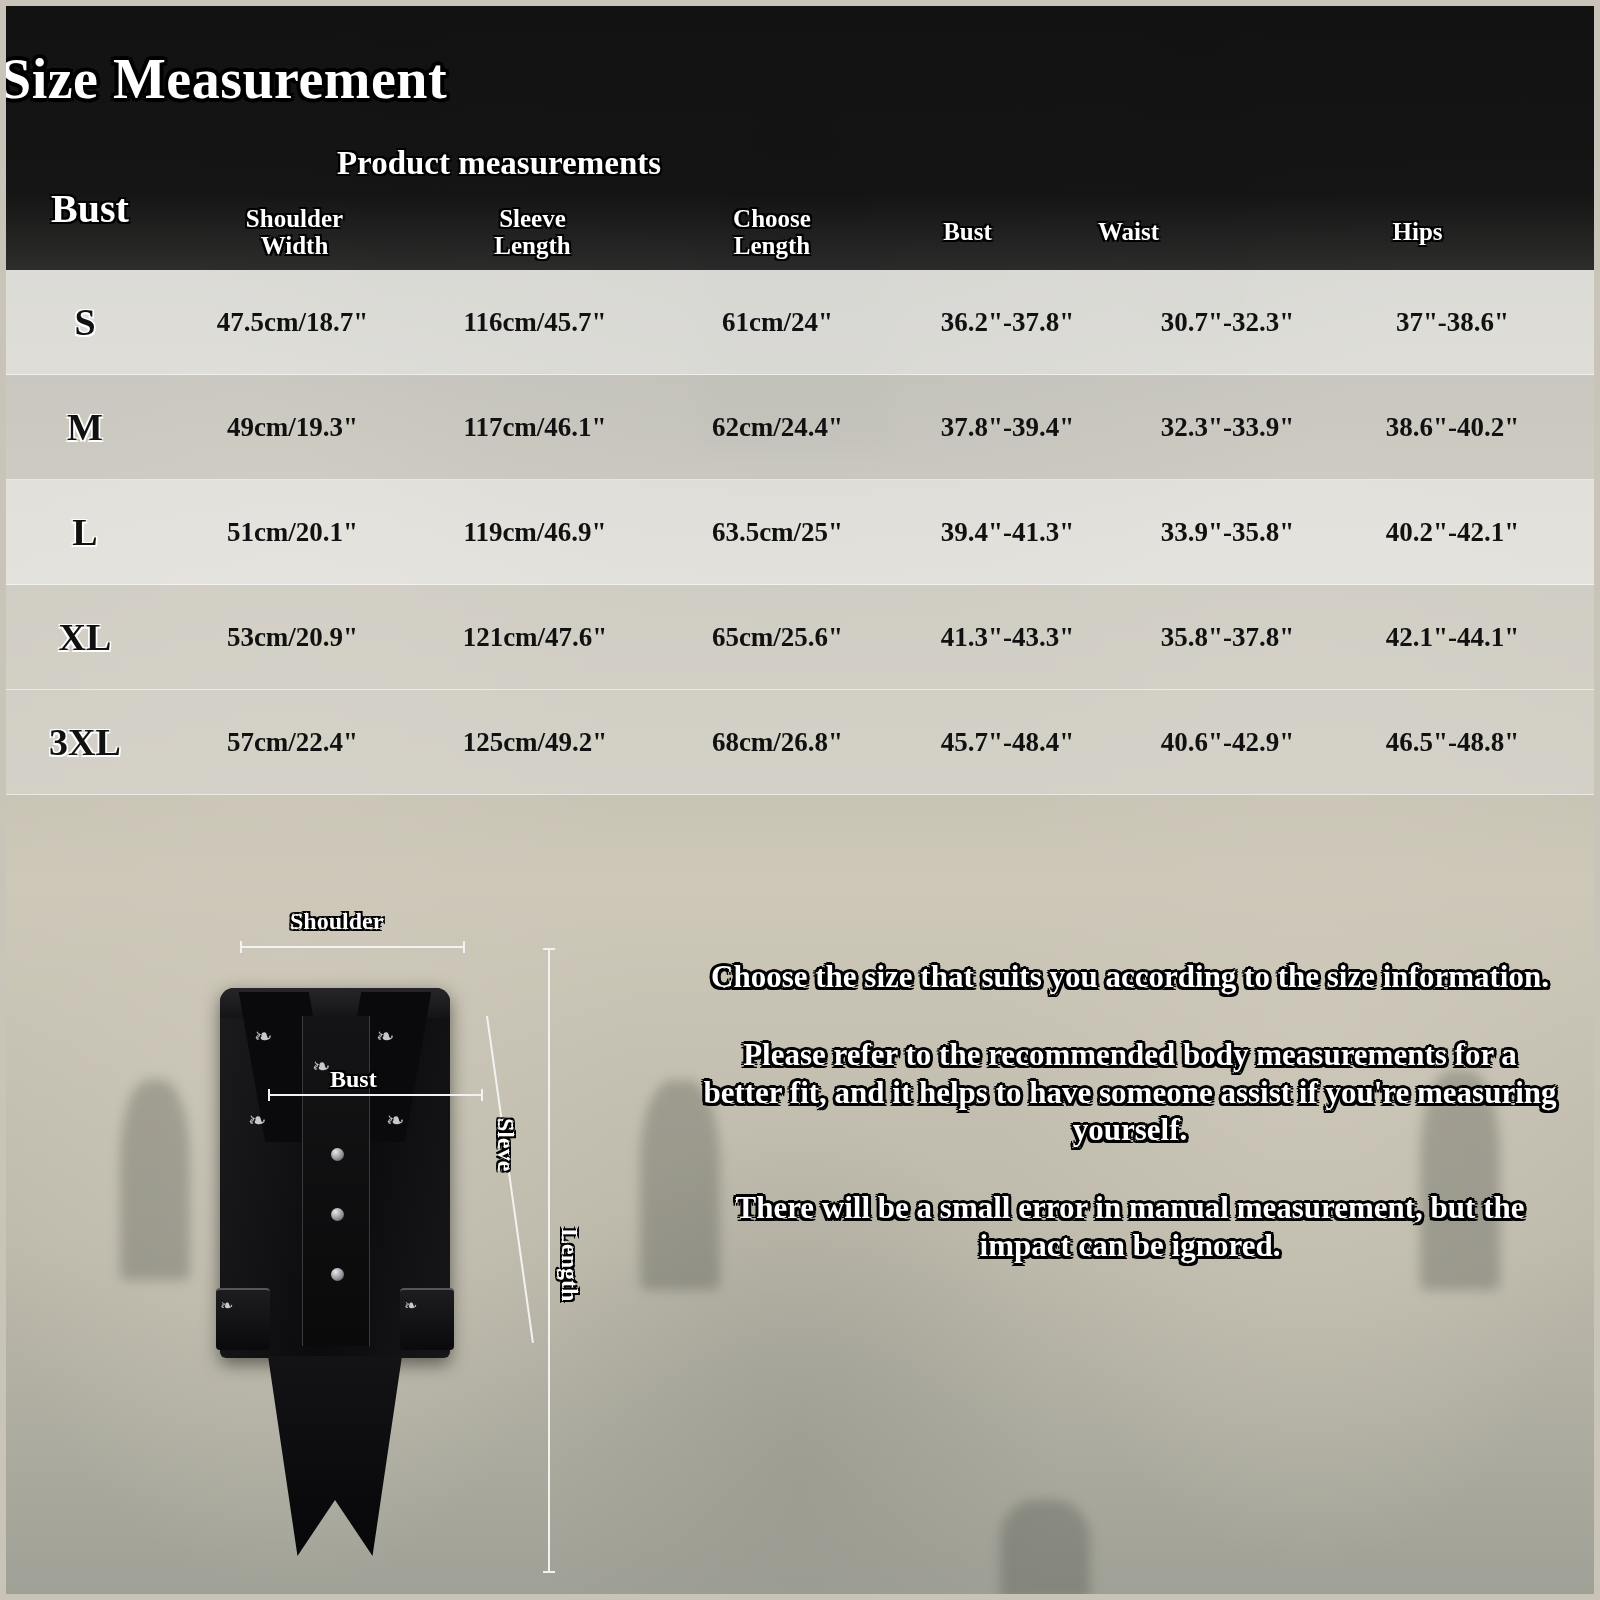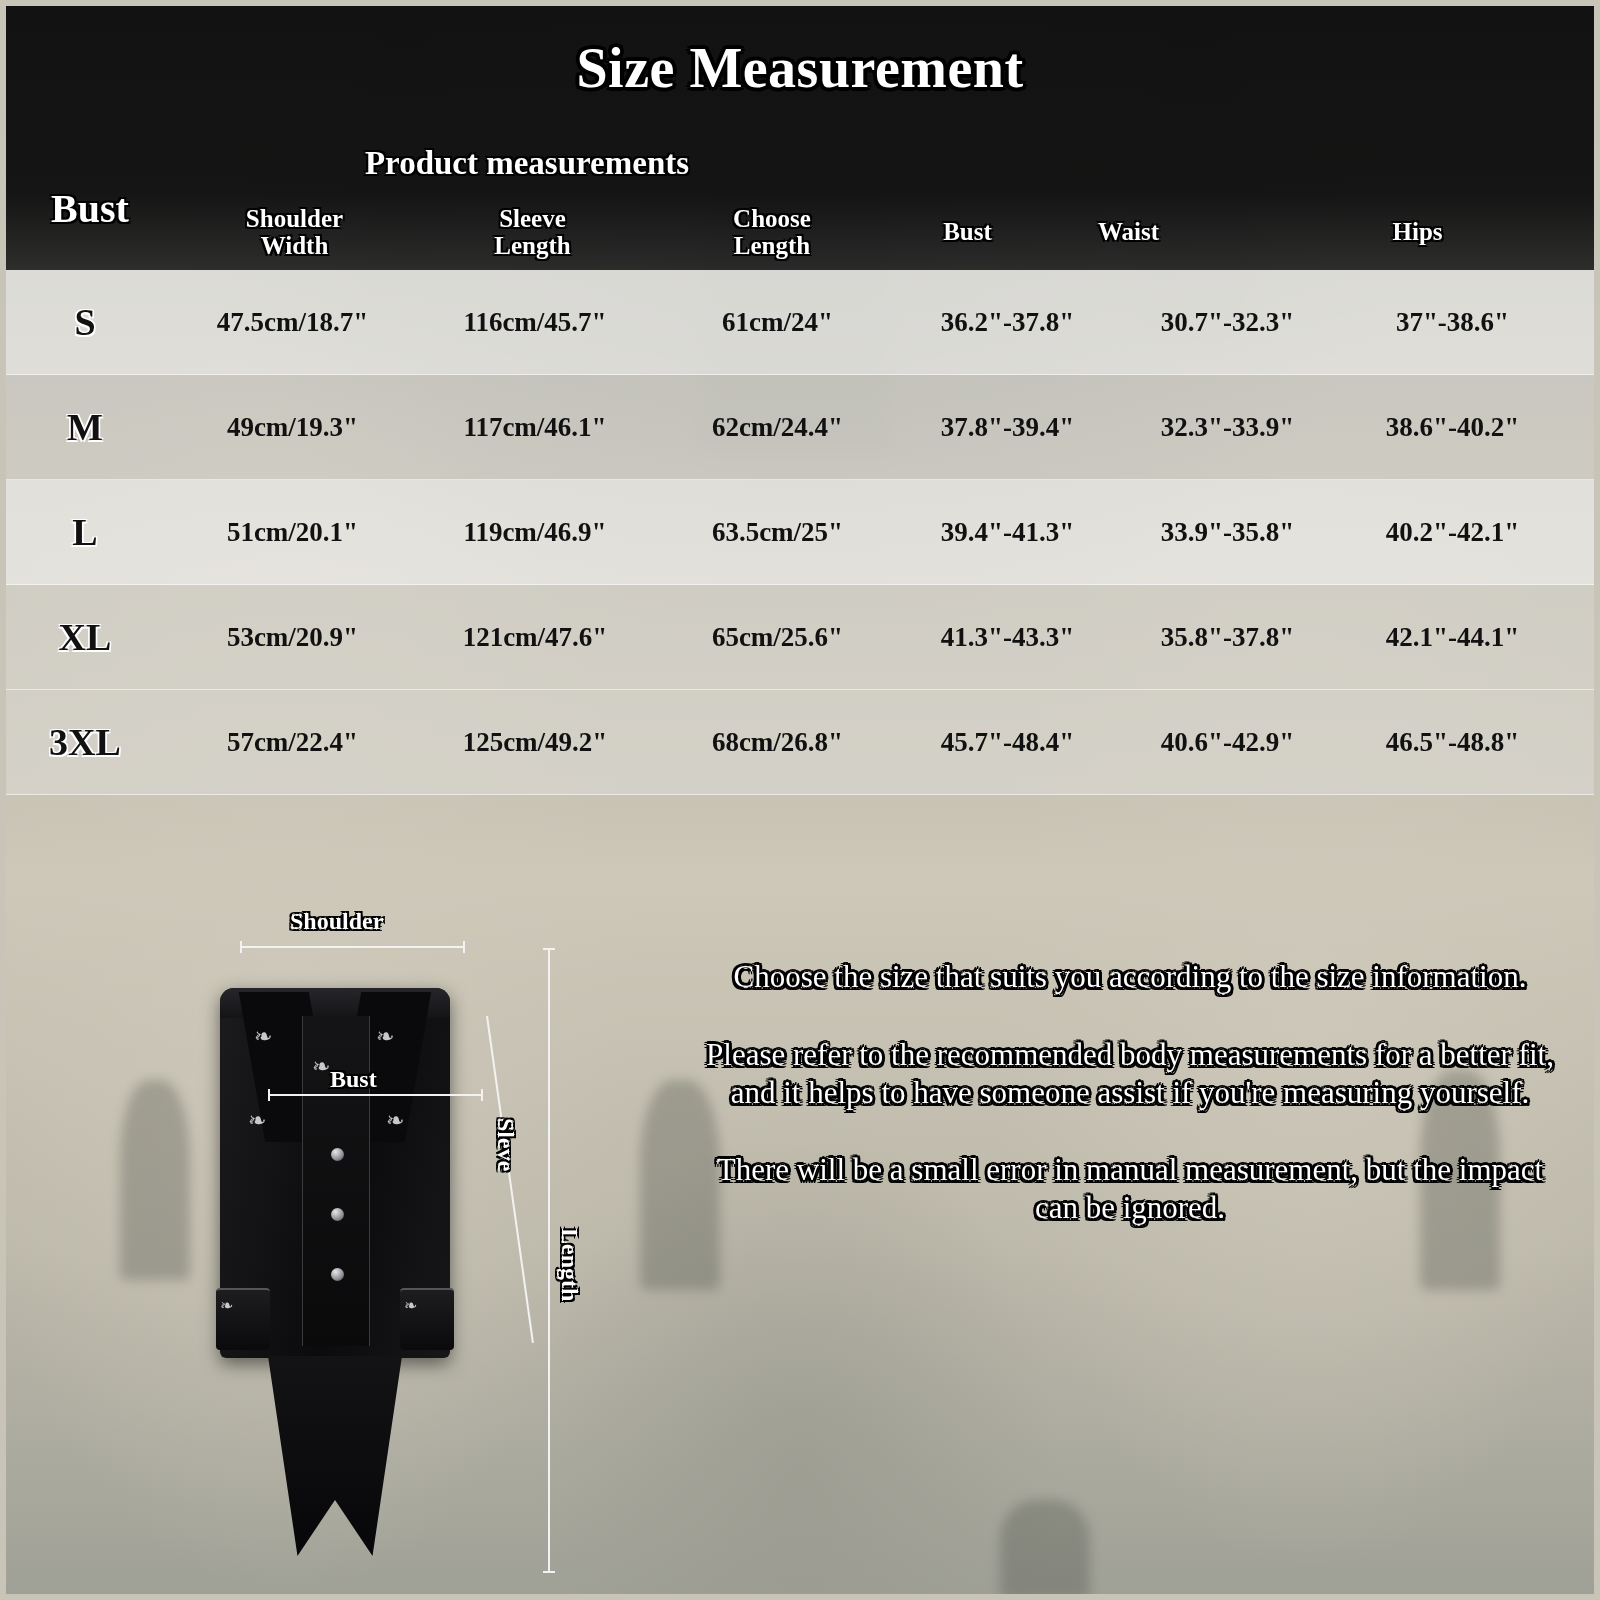--- a/index.html
+++ b/index.html
@@ -32,32 +32,32 @@
   }
   .win{
     position:absolute;background:rgba(70,72,66,.55);filter:blur(6px);border-radius:40% 40% 6% 6%;
   }
   
   .hdr{
     position:absolute;left:0;right:0;top:0;height:270px;
     background:linear-gradient(180deg, rgba(10,10,10,.93) 0%, rgba(12,12,12,.93) 72%, rgba(20,20,20,.80) 100%);
   }
   .title{
-    position:absolute;top:36px;left:0;right:0;text-align:center;
+    position:absolute;top:47px;left:0;right:0;text-align:left;
     font-size:56px;font-weight:bold;color:#fff;letter-spacing:.5px;
     text-shadow:
       -3px -3px 0 #000, 3px -3px 0 #000, -3px 3px 0 #000, 3px 3px 0 #000,
       0 -4px 0 #000, 0 4px 0 #000, -4px 0 0 #000, 4px 0 0 #000;
   }
   .grp{
     position:absolute;top:145px;
     font-size:33px;font-weight:bold;color:#fff;text-align:center;
     text-shadow:-2px -2px 0 #000,2px -2px 0 #000,-2px 2px 0 #000,2px 2px 0 #000;
   }
-  .grp-prod{left:172px;width:710px;}
+  .grp-prod{left:144px;width:710px;}
   .grp-body{left:870px;width:730px;}
   .size-head{
     position:absolute;left:20px;top:185px;width:140px;text-align:center;
     font-size:40px;font-weight:bold;color:#fff;
     text-shadow:-2px -2px 0 #000,2px -2px 0 #000,-2px 2px 0 #000,2px 2px 0 #000;
   }
   .colhead{
     position:absolute;top:205px;
     font-size:25px;font-weight:bold;color:#fff;text-align:center;line-height:1.08;
     text-shadow:-2px -2px 0 #000,2px -2px 0 #000,-2px 2px 0 #000,2px 2px 0 #000;
@@ -160,21 +160,21 @@
   }
   .lbl{
     position:absolute;font-size:24px;font-weight:bold;color:#fff;
     text-shadow:-2px -2px 0 #000,2px -2px 0 #000,-2px 2px 0 #000,2px 2px 0 #000;
     font-family:"Liberation Serif", serif;white-space:nowrap;
   }
   .lbl.vert{writing-mode:vertical-rl;}
   
   .notes{
     position:absolute;left:700px;right:40px;top:60px;
-    text-align:center;color:#fff;font-weight:normal;font-size:31px;line-height:1.22;
+    text-align:center;color:#fff;font-weight:bold;font-size:31px;line-height:1.22;
     text-shadow:-2.5px -2.5px 0 #000,2.5px -2.5px 0 #000,-2.5px 2.5px 0 #000,2.5px 2.5px 0 #000,
                 0 -3px 0 #000,0 3px 0 #000,-3px 0 0 #000,3px 0 0 #000;
   }
   .notes p{margin:0 0 40px 0;}
   .notes p:last-child{margin-bottom:0;}
   .frame{
     position:absolute;inset:0;border:6px solid #c9c4b8;pointer-events:none;
   }
 </style>
 </head>

